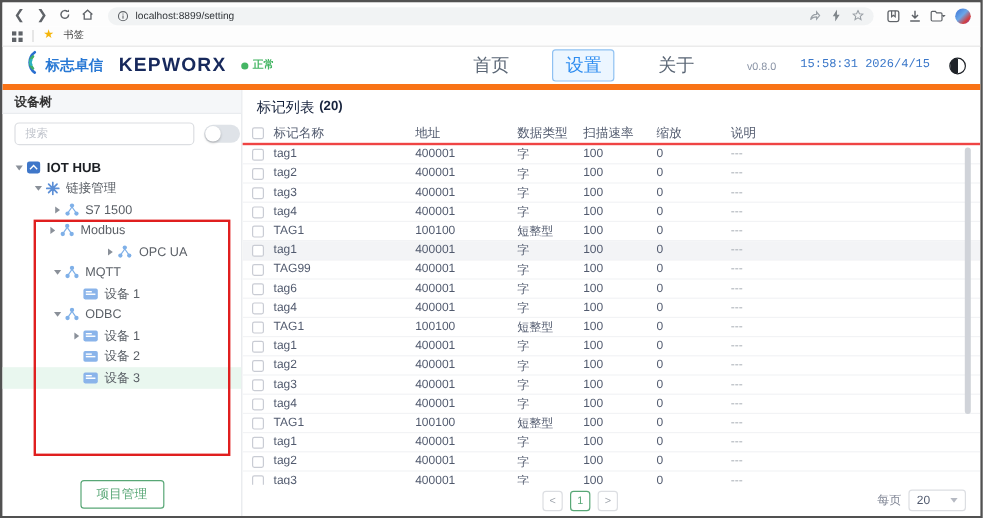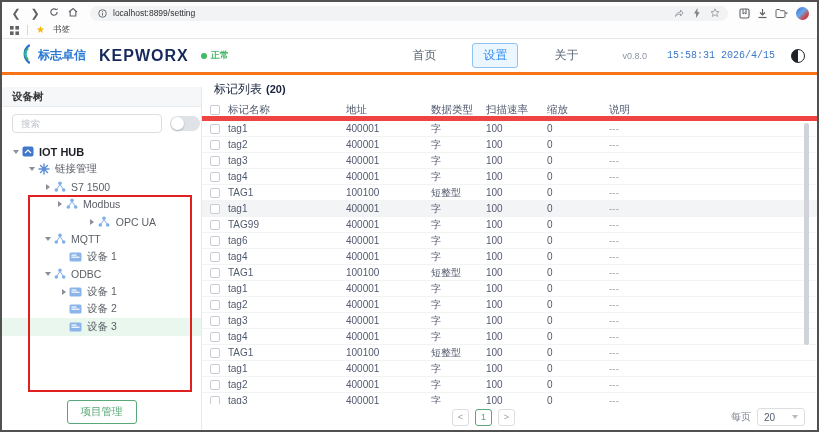--- a/index.html
+++ b/index.html
@@ -17,37 +17,37 @@
   .b-ic svg { display:block; }
   .avatar { width:13px; height:13px; border-radius:50%;
             background:linear-gradient(135deg,#3b6fd4 0%,#6aa7e8 45%,#d23f3f 75%,#7c39c9 100%); }
   .b-row2 { height:17px; display:flex; align-items:center; padding:0 8px; gap:8px;
             border-bottom:1px solid #e6e6e6; background:#fdfdfd; }
   .vdiv { width:1px; height:10px; background:#d8d8d8; }
   .bm-star { color:#f5b50a; font-size:10px; line-height:1; }
   .bm-label { font-size:8.5px; color:#454545; }
 
   
-  .app-header { height:36px; display:flex; align-items:center; padding:0 12px; border-bottom:3px solid #f97316; }
+  .app-header { height:36px; display:flex; align-items:center; padding:0 12px; border-bottom:5px solid #f97316; }
   .logo-zh { color:#2878d4; font-weight:700; font-size:12px; margin-left:2px; }
   .brand { color:#17295c; font-weight:800; font-size:16px; letter-spacing:1px; margin-left:13px; }
   .status { display:flex; align-items:center; gap:4px; margin-left:12px; }
   .status-dot { width:6px; height:6px; border-radius:50%; background:#45b664; }
   .status-label { color:#45b664; font-size:9px;font-weight:bold; }
   .hd-spacer { flex:1; }
-  .nav-item { font-size:12px; color:#5a6675; margin-left:26px; cursor:pointer; padding:3px 10px; border-radius:3px; }
+  .nav-item { font-size:15px; color:#5a6675; margin-left:26px; cursor:pointer; padding:3px 10px; border-radius:3px; }
   .nav-item.active { background:#ecf6ff; border:1px solid #8fc1f2; color:#2d8cf0; }
   .version { font-size:9px; color:#8a94a6; margin-left:34px; }
   .timestamp { font-size:10px; color:#3a77c9; margin-left:20px; font-family:"Liberation Mono", monospace; }
   .theme-toggle { width:14px; height:14px; border-radius:50%; border:1.5px solid #1f2329; margin-left:16px; cursor:pointer;
                   background:linear-gradient(90deg,#1f2329 50%,#ffffff 50%); }
 
   
   .app-body { display:flex; height:355px; }
-  .sidebar { width:200px; border-right:1px solid #e5e8ec; display:flex; flex-direction:column; position:relative;margin-top:12px; }
+  .sidebar { width:200px; border-right:1px solid #e5e8ec; display:flex; flex-direction:column; position:relative; }
   .sb-title { height:20px; background:#f5f7f9; border-bottom:1px solid #e9ecef; display:flex; align-items:center;
               padding:0 10px; font-size:10.5px; font-weight:700; color:#333; }
   .sb-search { display:flex; align-items:center; gap:8px; padding:7px 10px 6px 10px; }
   .search-input { flex:1; height:19px; border:1px solid #dcdee2; border-radius:4px; padding:0 8px;
                   font-size:9.5px; color:#515a6e; outline:none; font-family:"Liberation Sans",sans-serif; }
   .search-input::placeholder { color:#c0c4cc; }
   .toggle { width:30px; height:15px; border-radius:8px; background:#dfe3e8; position:relative; cursor:pointer; flex:none; }
   .toggle .knob { position:absolute; left:1px; top:1px; width:13px; height:13px; border-radius:50%; background:#fff;
                   box-shadow:0 1px 2px rgba(0,0,0,.25); }
   .tree { flex:1; padding-top:4px; position:relative; }
@@ -67,21 +67,21 @@
 
   
   .main { flex:1; display:flex; flex-direction:column; position:relative; overflow:hidden; }
   .m-header { height:28px; display:flex; align-items:center; padding:0 12px; }
   .list-title { font-size:12px; font-weight:400; color:#17233d; }
   .list-count { font-size:11px; font-weight:700; color:#17233d; margin-left:4px; }
   .tb-btn { border:1px solid #c8ccd2; background:#fff; color:#3d4452; font-size:10.5px; border-radius:3px;
             padding:3px 9px; margin-left:8px; cursor:pointer; font-family:"Liberation Sans",sans-serif; }
   .tb-btn.disabled { color:#c5c8ce; border-color:#e4e6e9; cursor:default; }
   .tb-btn.gap { margin-left:20px; }
-  .thead { height:18px; display:flex; align-items:center; border-bottom:5px solid #ef4444; font-size:10.5px; color:#515a6e; }
+  .thead { height:18px; display:flex; align-items:center; border-bottom:2px solid #ef4444; font-size:10.5px; color:#515a6e; }
   .rows { flex:1; overflow:hidden; }
   .tr { height:16px; display:flex; align-items:center; border-bottom:1px solid #f2f3f5; font-size:10px; color:#515a6e; }
   .tr.hl { background:#f3f4f6; }
   .c0 { width:26px; flex:none; display:flex; justify-content:center; }
   .c1 { width:118px; flex:none; }
   .c2 { width:85px; flex:none; }
   .c3 { width:55px; flex:none; }
   .c4 { width:61px; flex:none; }
   .c5 { width:62px; flex:none; }
   .c6 { flex:1; color:#a8adb5; }
@@ -254,21 +254,21 @@
                   <circle cx="2.3" cy="9" r="1.8"></circle>
                   <circle cx="9.7" cy="9" r="1.8"></circle>
                 </g>
                 <g stroke="#7fb0e8" stroke-width="1">
                   <path d="M6 3.5L2.8 8M6 3.5L9.2 8"></path>
                 </g>
               </svg>
             </span>
             <span>S7 1500</span>
           </div>
-          <div class="tree-item" style="padding-left: 52px;">
+          <div class="tree-item" style="padding-left: 36px;">
             <span class="caret right">
               <i></i>
             </span>
             <span class="t-icon">
               <svg width="12" height="12" viewBox="0 0 12 12">
                 <g fill="#7fb0e8">
                   <circle cx="6" cy="2.3" r="1.8"></circle>
                   <circle cx="2.3" cy="9" r="1.8"></circle>
                   <circle cx="9.7" cy="9" r="1.8"></circle>
                 </g>

